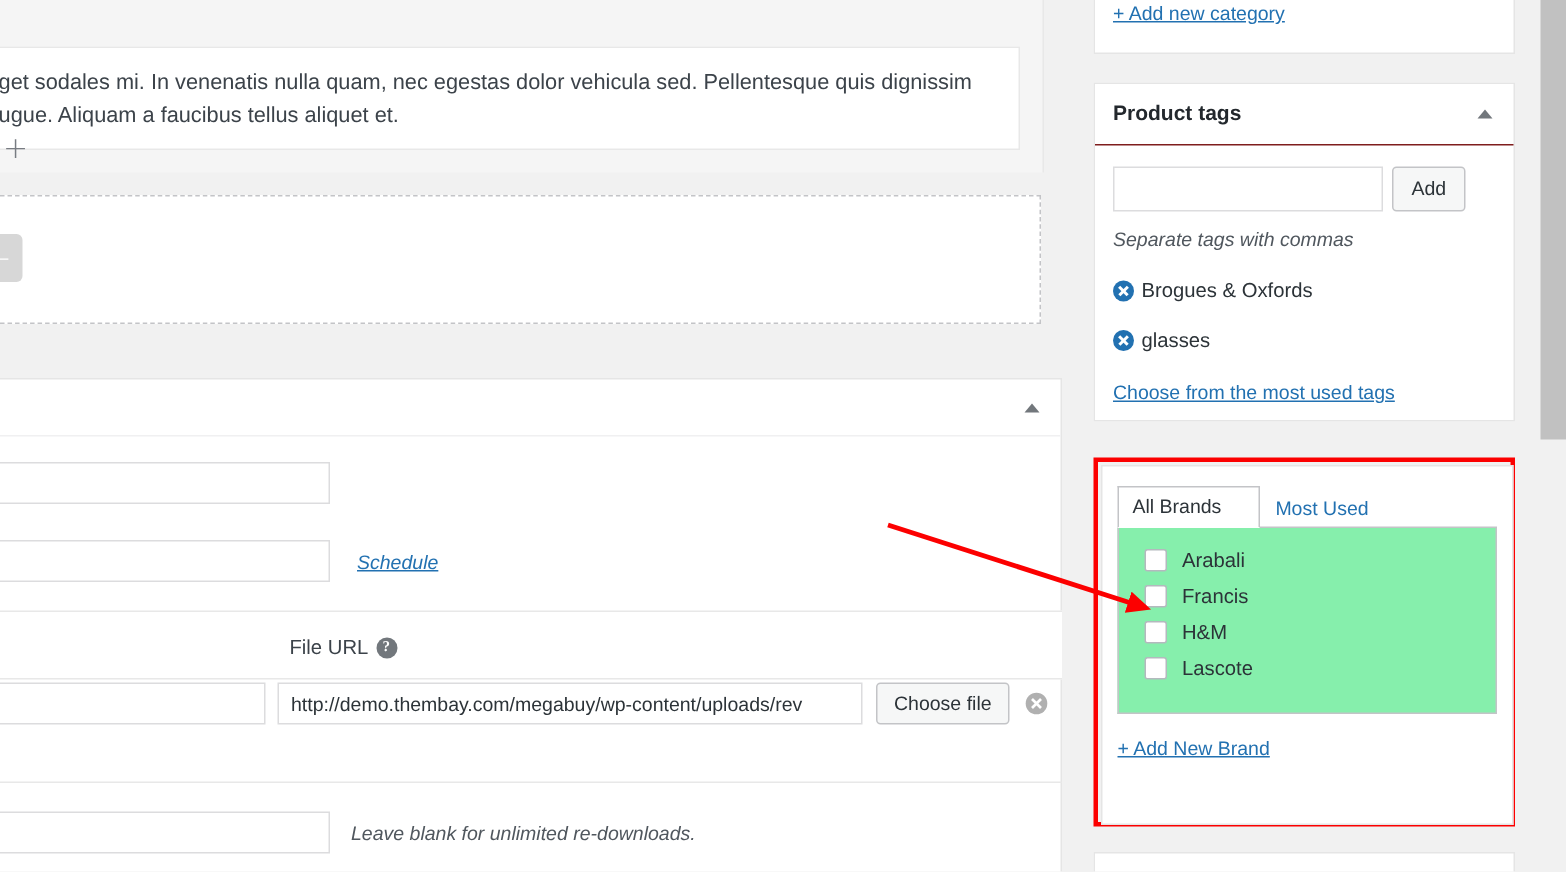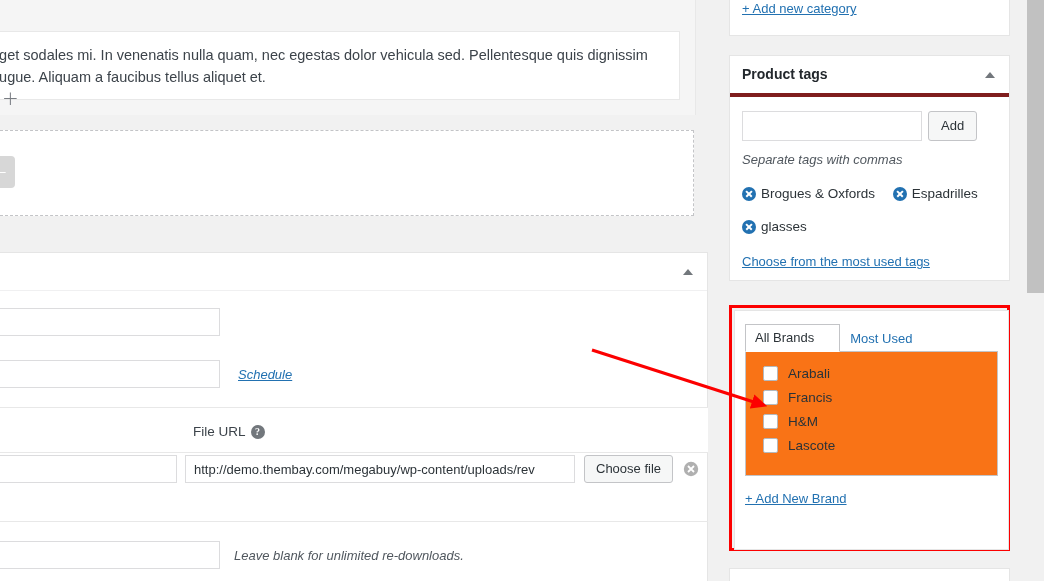--- a/index.html
+++ b/index.html
@@ -23,21 +23,21 @@
     border: 1px solid #e5e5e5;
     box-sizing: border-box;
     position: absolute;
   }
   .postbox-header {
     display: flex;
     align-items: center;
     justify-content: space-between;
     padding: 0 12px;
     height: 41px;
-    border-bottom: 4px solid #7f1d1d;
+    border-bottom: 1px solid #7f1d1d;
     box-sizing: border-box;
   }
   .postbox-title {
     font-size: 14px;
     font-weight: bold;
     color: #23282d;
     line-height: 1.4;
   }
   .toggle-arrow {
     width: 0;
@@ -394,21 +394,21 @@
     color: #2c3338;
   }
   .tab.inactive {
     color: #2271b1;
     border: 1px solid transparent;
     border-bottom: none;
   }
   .checklist {
     border: 1px solid #c3c4c7;
     border-top: none;
-    background: #f97316;
+    background: #86efac;
     height: 124px;
     box-sizing: border-box;
     padding: 9px 0 0 17px;
     overflow: hidden;
   }
   .check-item {
     display: flex;
     align-items: center;
     gap: 10px;
     height: 24px;
@@ -543,24 +543,20 @@
     <div class="postbox-body">
       <div class="tag-input-row">
         <input class="txt-input" type="text" value="" style="">
         <button class="btn-secondary">Add</button>
       </div>
       <div class="tags-hint">Separate tags with commas</div>
       <div class="tag-list">
         <span class="tag-chip">
           <span class="x-circle"></span>
           <span>Brogues &amp; Oxfords</span>
-        </span>
-        <span class="tag-chip">
-          <span class="x-circle"></span>
-          <span>Espadrilles</span>
         </span>
         <br>
         <span class="tag-chip">
           <span class="x-circle"></span>
           <span>glasses</span>
         </span>
       </div>
       <a class="wp-link most-used-link">Choose from the most used tags</a>
     </div>
   </div>

